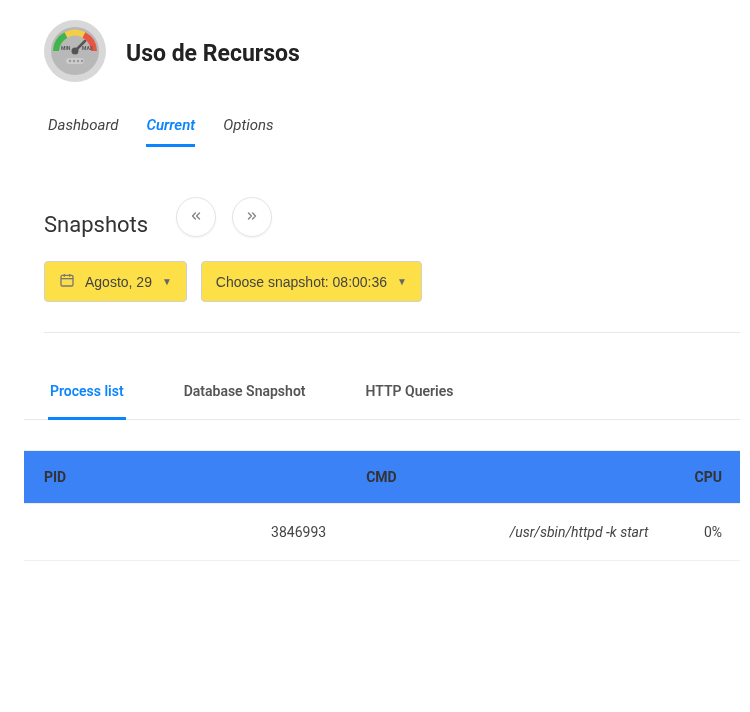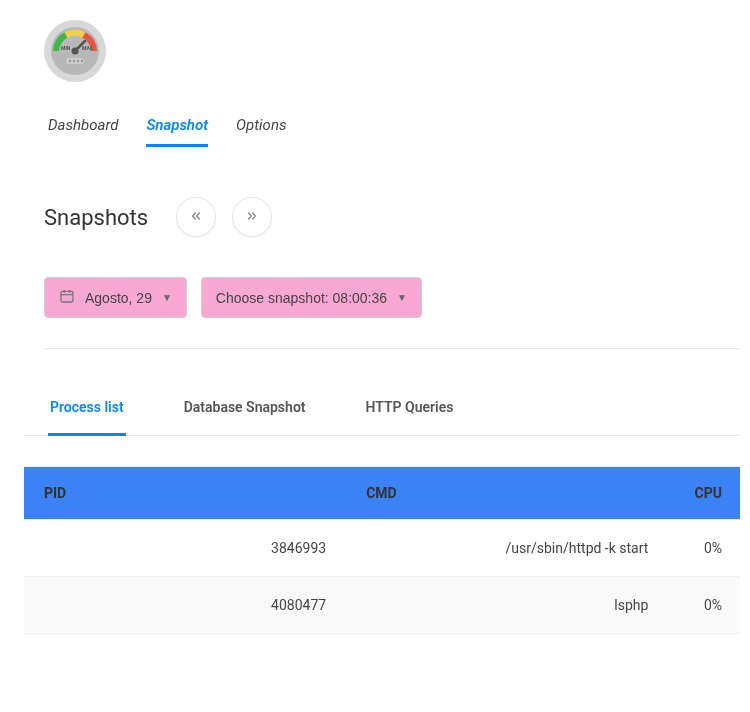--- a/index.html
+++ b/index.html
@@ -36,24 +36,24 @@
     border-bottom: 3px solid transparent;
     font-style: italic;
   }
   .tabs-main .tab.active {
     color: #0a84ff;
     font-weight: 600;
     border-bottom-color: #0a84ff;
   }
   .section-header {
     display: flex;
-    align-items: center;
+    align-items: flex-end;
     gap: 28px;
     padding-left: 20px;
-    margin-bottom: 40px;
+    margin-bottom: 24px;
   }
   .section-header h2 {
     font-size: 22px;
     font-weight: 400;
     color: #333;
   }
   .nav-btn {
     width: 40px;
     height: 40px;
     border-radius: 50%;
@@ -70,21 +70,21 @@
   .nav-btn svg { width: 14px; height: 14px; }
   .controls {
     display: flex;
     gap: 14px;
     padding-left: 20px;
     margin-bottom: 30px;
   }
   .dropdown-btn {
     border: 1px solid #d0d0d0;
     border-radius: 4px;
-    background: #f9a8d4;
+    background: #fde047;
     padding: 10px 14px;
     font-size: 14px;
     color: #444;
     display: inline-flex;
     align-items: center;
     gap: 10px;
     cursor: pointer;
   }
   .dropdown-btn .caret {
     font-size: 10px;
@@ -140,20 +140,21 @@
     border-bottom: 1px solid #f0f0f0;
     text-align: right;
   }
   tbody tr:nth-child(even) td { background: #fafafa; }
   tbody td:last-child { text-align: right; padding-right: 18px; }
   tbody td:nth-child(2) {
     max-width: 300px;
     white-space: nowrap;
     overflow: hidden;
     text-overflow: ellipsis;
+    font-style: italic;
   }
   .gauge-icon { flex-shrink: 0; }
   .cal-icon svg { width: 16px; height: 16px; }
 </style>
 </head>
 <body>
 
 <div class="container">
 
   <div class="header">
@@ -168,25 +169,26 @@
         <line x1="31" y1="31" x2="41" y2="21" stroke="#555" stroke-width="2.5" stroke-linecap="round"></line>
         <text x="17" y="30" font-size="5" fill="#555" font-weight="bold">MIN</text>
         <text x="38" y="30" font-size="5" fill="#555" font-weight="bold">MAX</text>
         <rect x="22" y="38" width="18" height="6" rx="3" fill="#ccc"></rect>
         <circle cx="26" cy="41" r="1.2" fill="#999"></circle>
         <circle cx="30" cy="41" r="1.2" fill="#999"></circle>
         <circle cx="34" cy="41" r="1.2" fill="#999"></circle>
         <circle cx="38" cy="41" r="1.2" fill="#999"></circle>
       </svg>
     </span>
+    <h1>Uso de Recursos</h1>
   </div>
 
   <div class="tabs-main">
     <div class="tab">Dashboard</div>
-    <div class="tab active">Snapshot</div>
+    <div class="tab active">Current</div>
     <div class="tab">Options</div>
   </div>
 
   <div class="section-header">
     <h2>Snapshots</h2>
     <button class="nav-btn">
       <span>
         <svg viewBox="0 0 24 24" fill="none" stroke="currentColor" stroke-width="2.5" stroke-linecap="round" stroke-linejoin="round">
             <polyline points="11 17 6 12 11 7"></polyline>
             <polyline points="18 17 13 12 18 7"></polyline>
@@ -237,21 +239,16 @@
         <th>CMD</th>
         <th style="width:10%;">CPU</th>
       </tr>
     </thead>
     <tbody>
       <tr>
         <td>3846993</td>
         <td>/usr/sbin/httpd -k start</td>
         <td>0%</td>
       </tr>
-      <tr>
-        <td>4080477</td>
-        <td>lsphp</td>
-        <td>0%</td>
-      </tr>
     </tbody>
   </table>
 
 </div>
 
 </body></html>

